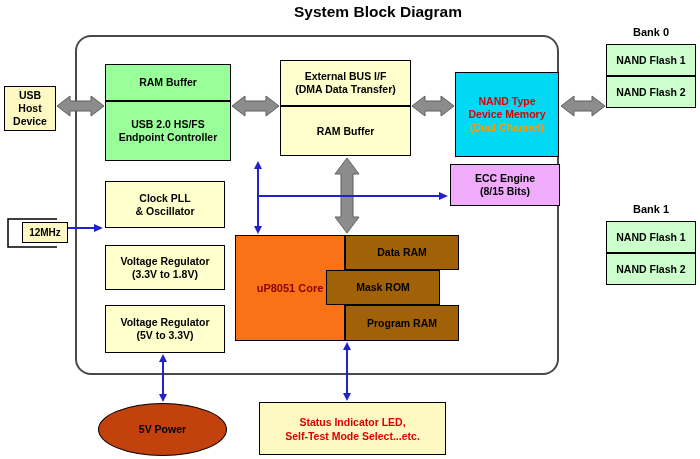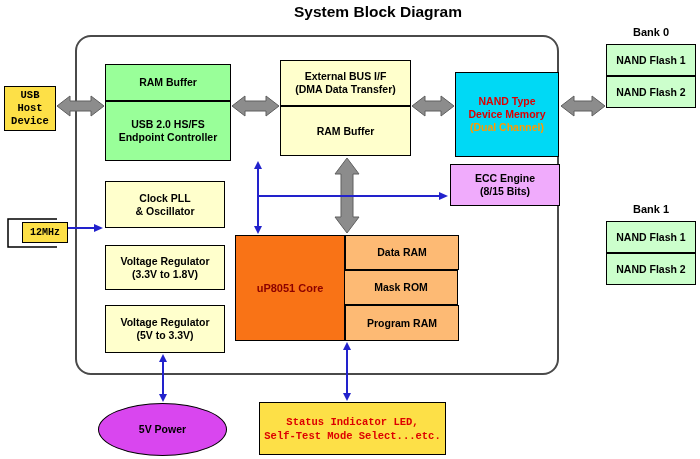--- a/index.html
+++ b/index.html
@@ -7,47 +7,47 @@
         font-family:"Liberation Sans","DejaVu Sans",sans-serif;color:#000;}
   .title{position:absolute;top:3px;left:0;width:700px;text-align:center;text-indent:56px;
          font-size:15.5px;font-weight:bold;z-index:3;}
   .chip{position:absolute;left:75px;top:35px;width:484px;height:340px;background:#ffffff;
         border:2px solid #4a4a4a;border-radius:16px;z-index:1;box-sizing:border-box;}
   svg.overlay{position:absolute;left:0;top:0;width:700px;height:459px;z-index:2;pointer-events:none;}
   .box{position:absolute;border:1px solid #000;display:flex;flex-direction:column;align-items:center;
        justify-content:center;text-align:center;font-weight:bold;font-size:10.5px;line-height:13px;
        z-index:3;box-sizing:border-box;padding:1px;}
   .freelabel{position:absolute;font-weight:bold;font-size:11px;text-align:center;z-index:3;}
-  .bg-bgreen{background:#fde047;font-family:Liberation Mono, monospace;}
+  .bg-bgreen{background:#fef9c3;}
   .bg-mgreen{background:#99ff99;}
   .bg-pgreen{background:#ccffcc;}
   .bg-pyellow{background:#ffffcc;}
-  .bg-yellow{background:#fdba74;}
+  .bg-yellow{background:#a16207;}
   .bg-cyan{background:#00d9f5;}
   .bg-pcyan{background:#f0abfc;}
   .bg-red{background:#f97316;}
-  .bg-magenta{background:#d946ef;align-items:center;}
+  .bg-magenta{background:#c2410c;align-items:center;}
   .text-red{color:#dd0000;}
   .text-orange{color:#ff9900;}
   .text-maroon{color:#8b0000;}
   .ellipse{border-radius:50%;}
   
   .usb-host{left:4px;top:86px;width:52px;height:45px;}
   .b-rambuf-top{left:105px;top:64px;width:126px;height:37px;}
   .b-endpoint{left:105px;top:101px;width:126px;height:60px;}
   .b-extbus{left:280px;top:60px;width:131px;height:46px;}
   .b-rambuf-bus{left:280px;top:106px;width:131px;height:50px;}
   .b-nand{left:455px;top:72px;width:104px;height:85px;}
   .b-ecc{left:450px;top:164px;width:110px;height:42px;}
   .b-pll{left:105px;top:181px;width:120px;height:47px;}
   .b-vreg1{left:105px;top:245px;width:120px;height:45px;}
   .b-vreg2{left:105px;top:305px;width:120px;height:48px;}
   .b-core{left:235px;top:235px;width:110px;height:106px;font-size:11px;}
   .b-dram{left:345px;top:235px;width:114px;height:35px;}
-  .b-mrom{left:344px;top:270px;width:114px;height:35px;}
+  .b-mrom{left:326px;top:270px;width:114px;height:35px;}
   .b-pram{left:345px;top:305px;width:114px;height:36px;}
   .bank0-label{left:606px;top:26px;width:90px;}
   .bank0-f1{left:606px;top:44px;width:90px;height:32px;}
   .bank0-f2{left:606px;top:76px;width:90px;height:32px;}
   .bank1-label{left:606px;top:203px;width:90px;}
   .bank1-f1{left:606px;top:221px;width:90px;height:32px;}
   .bank1-f2{left:606px;top:253px;width:90px;height:32px;}
   .b-crystal{left:22px;top:222px;width:46px;height:21px;font-size:10px;}
   .b-power{left:98px;top:403px;width:129px;height:53px;}
   .b-io{left:259px;top:402px;width:187px;height:53px;font-size:10.5px;line-height:14px;}

